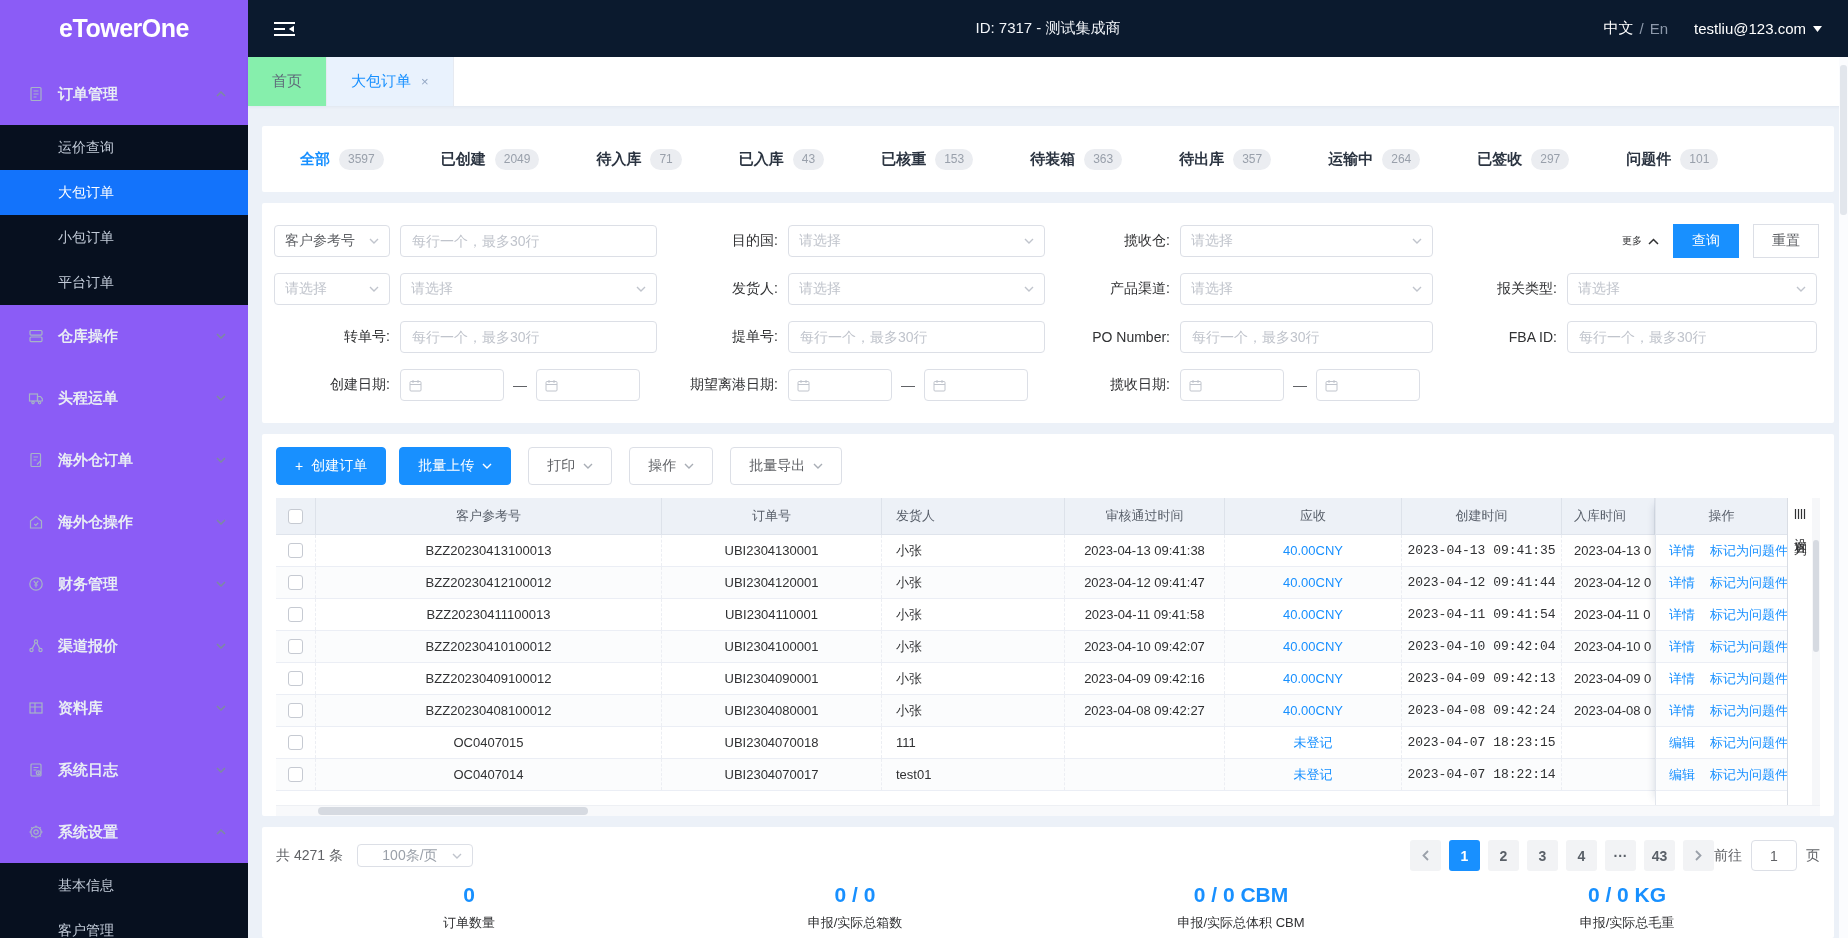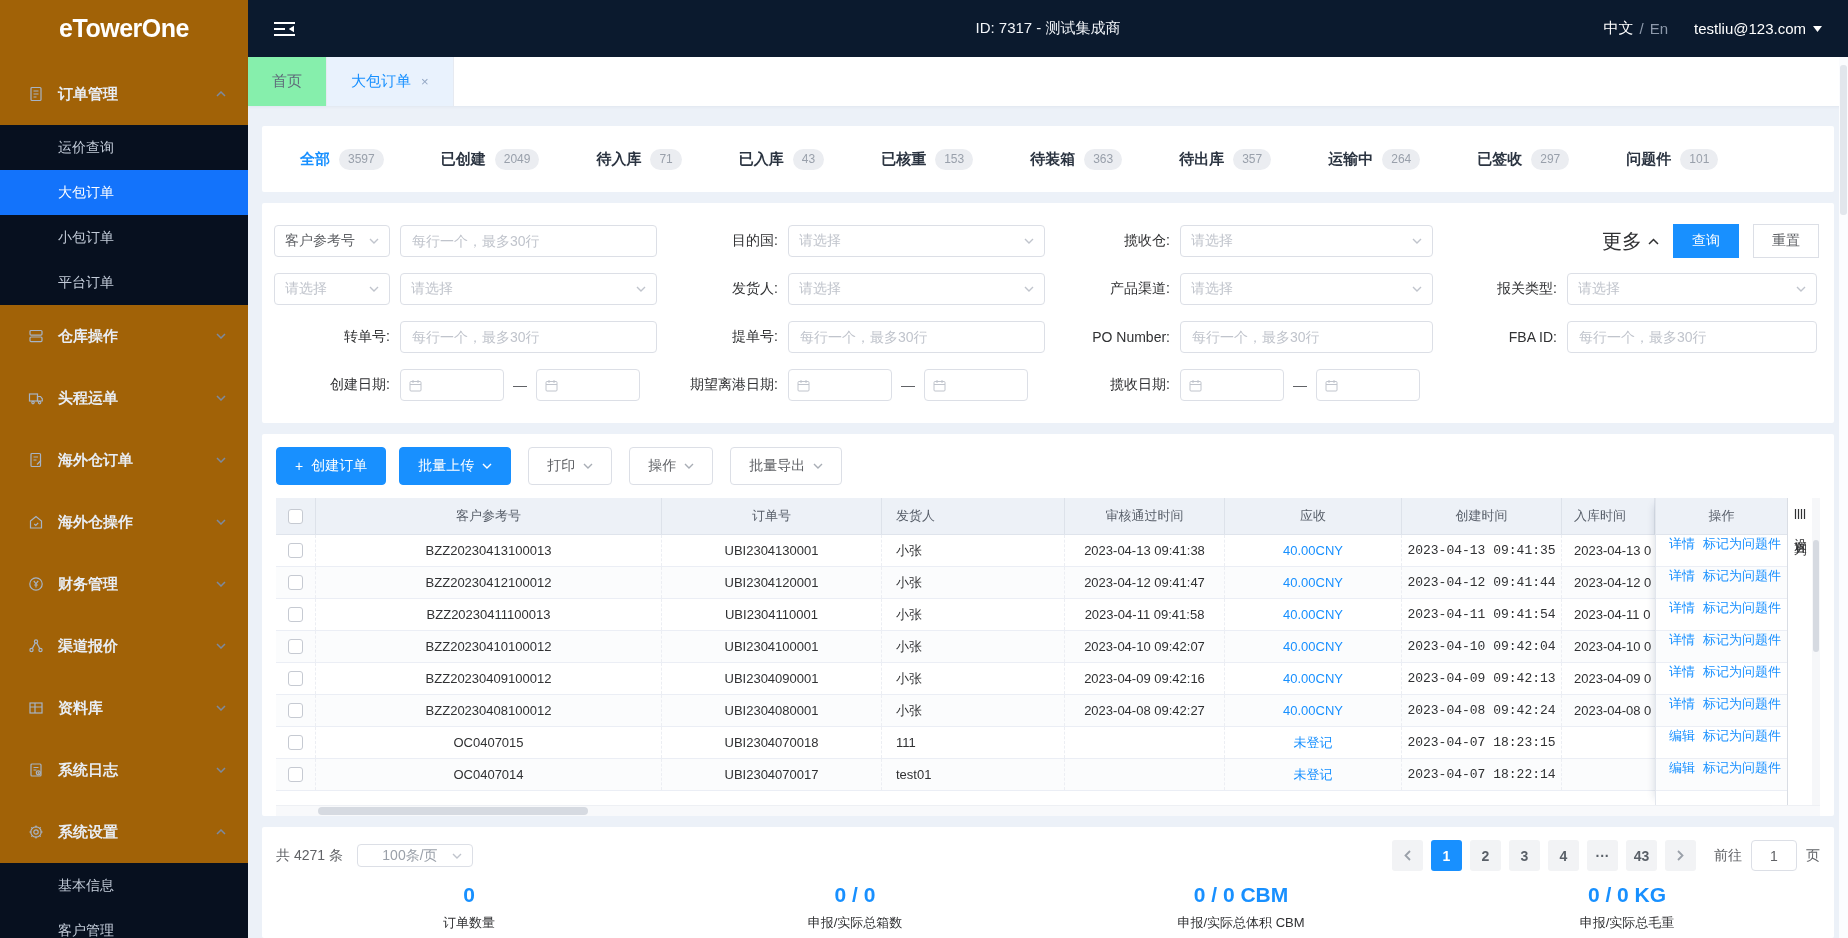--- a/index.html
+++ b/index.html
@@ -5,21 +5,21 @@
   * { box-sizing: border-box; margin: 0; padding: 0; }
   html,body { width:1848px; height:938px; }
   body {
     font-family: "Liberation Sans", "DejaVu Sans", sans-serif;
     background:#ecf1f8; overflow:hidden; position:relative;
     font-size:14px; color:#303133;
   }
   .app { display:flex; height:100%; }
 
   
-  .sidebar { width:248px; flex-shrink:0; background:#a16207; display:flex; flex-direction:column; overflow:hidden; }
+  .sidebar { width:248px; flex-shrink:0; background:#8b5cf6; display:flex; flex-direction:column; overflow:hidden; }
   .logo { height:57px; display:flex; align-items:center; justify-content:center; color:#fff;
           font-size:25px; font-weight:bold; letter-spacing:-0.5px; flex-shrink:0;}
   .menu { flex:1; overflow:hidden; padding-top:6px; }
   .m-group { height:62px; display:flex; align-items:center; padding:0 22px 0 28px; cursor:pointer;
              color:#e8edf4; font-size:15px; font-weight:bold; }
   .m-ic { width:17px; height:17px; margin-right:13px; display:flex; align-items:center; color:#a7b4c6; flex-shrink:0;}
   .m-ic svg { stroke:#a7b4c6; fill:none; stroke-width:1.2; }
   .m-chev { margin-left:auto; display:flex; color:#7c8aa0; }
   .m-chev svg { stroke:#7c8aa0; fill:none; stroke-width:1.5; }
   .m-subwrap { background:#07101f; }
@@ -74,21 +74,21 @@
          align-items:center; padding:0 10px; cursor:pointer; width:100%; }
   .sel .ph { color:#c0c4cc; font-size:14px; flex:1; white-space:nowrap; overflow:hidden; }
   .sel .val { color:#606266; font-size:14px; flex:1; white-space:nowrap; }
   .sel svg { stroke:#c0c4cc; fill:none; stroke-width:1.4; flex-shrink:0; }
   .sel-sm { width:116px; }
   .dates { display:flex; align-items:center; gap:9px; }
   .date-inp { width:104px; height:32px; border:1px solid #dcdfe6; border-radius:4px; background:#fff;
               display:flex; align-items:center; padding:0 8px; cursor:text; }
   .dash { color:#606266; }
   .factions { margin-left:auto; display:flex; align-items:center; gap:14px; padding-right:15px; }
-  .more { display:flex; align-items:center; gap:6px; font-size:20px; color:#303133; cursor:pointer; }
+  .more { display:flex; align-items:center; gap:6px; font-size:10px; color:#303133; cursor:pointer; }
   .more svg { stroke:#303133; fill:none; stroke-width:1.5; }
   .btn { height:34px; padding:0 18px; border-radius:0; border:1px solid #dcdfe6; background:#fff;
          font-size:14px; color:#606266; cursor:pointer; font-family:inherit; }
   .btn-primary { background:#1890ff; border-color:#1890ff; color:#fff; }
 
   
   .table-card { flex-shrink:0; height:382px; padding:13px 14px 0 14px; display:flex; flex-direction:column; }
   .toolbar { display:flex; align-items:center; gap:13px; margin-bottom:13px; }
   .tbtn { height:38px; border-radius:4px; display:flex; align-items:center; gap:8px; padding:0 18px;
           font-size:14px; cursor:pointer; border:1px solid #dcdfe6; background:#fff; color:#606266; font-family:inherit;}
@@ -112,21 +112,21 @@
   .c-audit { width:160px; }
   .c-recv { width:177px; }
   .c-created { width:160px;font-family:Liberation Mono, monospace; }
   .c-inb { width:93px; justify-content:flex-start; padding-left:12px; border-right:none; }
   .cb { width:15px; height:15px; border:1px solid #c6cad2; border-radius:3px; background:#fff; cursor:pointer; }
   .link { color:#1890ff; cursor:pointer; text-decoration:none; }
 
   .tops { width:132px; flex-shrink:0; display:flex; flex-direction:column; border-left:1px solid #e2e6ed;
           box-shadow:-7px 0 8px -7px rgba(30,50,90,.18); z-index:2; background:#fff;}
   .tops .tr { border-left:none; }
-  .ops-cell { display:flex; gap:8px; padding-left:13px; font-size:13px; white-space:nowrap; overflow:hidden; }
+  .ops-cell { display:flex; align-items:center; gap:15px; padding-left:13px; font-size:13px; white-space:nowrap; overflow:hidden; }
   .tops .th-cell { height:37px; background:#edf1f7; border-bottom:1px solid #dfe4ec; display:flex; align-items:center;
                    justify-content:center; font-size:13px; color:#575e69; flex-shrink:0;}
   .tops .tr { height:32px; border-bottom:1px solid #ebeef5; }
   .tops .tr:nth-child(odd) { background:#fbfcfd; }
 
   .tset { width:25px; flex-shrink:0; border-left:1px solid #d9dde4; background:#fff; display:flex;
           flex-direction:column; align-items:center; padding-top:10px; gap:8px; cursor:pointer; z-index:2;}
   .tset svg { stroke:#303133; stroke-width:1.2; }
   .tset-text { writing-mode:vertical-rl; font-size:12.5px; color:#303133; letter-spacing:3px; }
 
@@ -140,21 +140,21 @@
   .footer-card { flex:1; padding:13px 14px 0 14px; }
   .f-row { display:flex; align-items:center; }
   .f-total { font-size:14px; color:#606266; margin-right:14px; white-space:nowrap;}
   .pagesize { width:116px; height:23px; }
   .pagesize .val { color:#9aa0a9; text-align:center; }
   .pager { margin-left:auto; display:flex; align-items:center; gap:8px; }
   .pg { min-width:31px; height:31px; padding:0 6px; border-radius:3px; background:#f2f3f5; border:none; cursor:pointer;
         display:flex; align-items:center; justify-content:center; font-size:14px; font-weight:bold; color:#5a6068; font-family:inherit;}
   .pg.active { background:#1890ff; color:#fff; }
   .pg.nav svg { stroke:#9aa0a9; fill:none; stroke-width:1.8; }
-  .jump { display:flex; align-items:center; gap:9px; margin-left:18px; font-size:14px; color:#606266; }
+  .jump { display:flex; align-items:center; gap:9px; font-size:14px; color:#606266; }
   .jump input { width:46px; height:31px; border:1px solid #dcdfe6; border-radius:4px; text-align:center;
                 font-size:14px; color:#606266; outline:none; font-family:inherit;}
   .stats { display:flex; margin-top:12px; }
   .stat { flex:1; display:flex; flex-direction:column; align-items:center; }
   .stat-v { color:#1890ff; font-size:21px; font-weight:bold; }
   .stat-l { margin-top:7px; font-size:13px; color:#303133; }
 
   .page-scrollbar { position:absolute; right:0; top:57px; bottom:0; width:9px; background:#fbfcfe; }
   .page-thumb { position:absolute; top:8px; left:1px; width:7px; height:150px; background:#e2e6ec; border-radius:3px; }
 </style>

